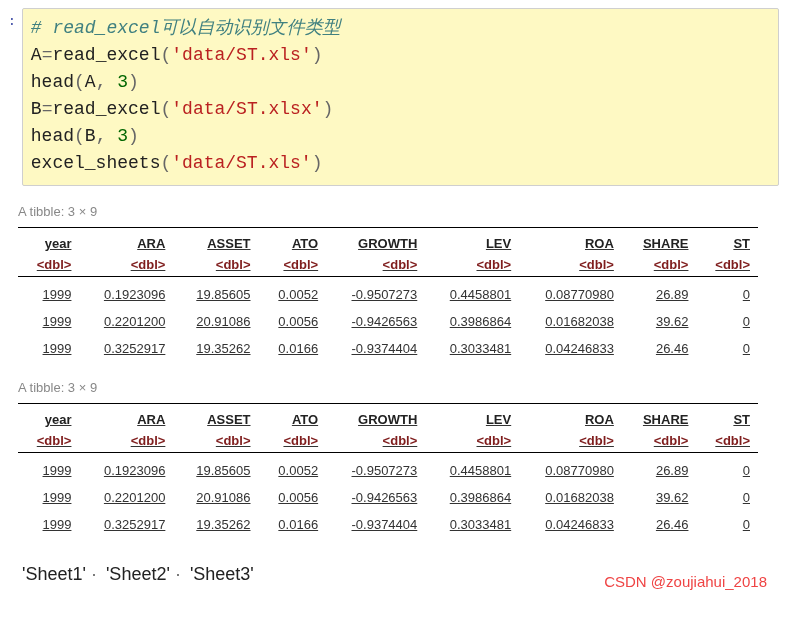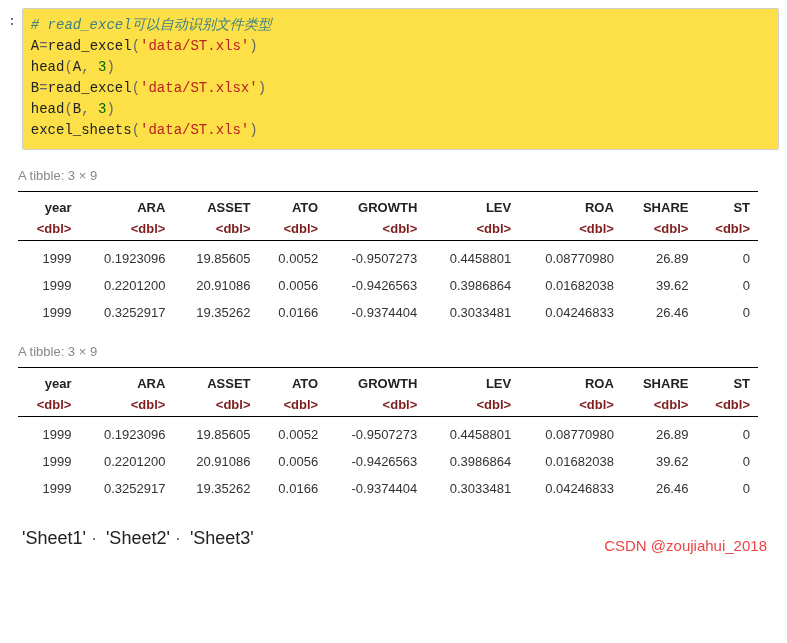--- a/index.html
+++ b/index.html
@@ -17,46 +17,47 @@
     align-items: flex-start;
   }
   .prompt {
     color: #303F9F;
     padding: 6px 6px 0 0;
     font-family: "Courier New", monospace;
     font-size: 13px;
   }
   .code-block {
     flex: 1;
-    background: #fde047;
+    background: #fef9c3;
     border: 1px solid #cfcfcf;
     border-radius: 2px;
     padding: 6px 8px 8px 8px;
     font-family: "Courier New", monospace;
-    font-size: 14px;
+    font-size: 18px;
     line-height: 1.5;
     white-space: pre;
     overflow: hidden;
   }
   .c-comment { color: #408080; font-style: italic; }
   .c-id { color: #222; }
   .c-op { color: #666; }
   .c-str { color: #BA2121; }
   .c-num { color: #006600; }
   .tibble-caption {
     color: #888;
     font-size: 13px;
     margin: 18px 0 8px 10px;
   }
   table.data {
     border-collapse: collapse;
     margin-left: 10px;
     margin-right: 10px;
     width: 740px;
     font-size: 13px;
+    text-decoration: underline;
   }
   table.data th {
     text-align: right;
     font-weight: bold;
     padding: 6px 8px;
     color: #222;
   }
   table.data td {
     text-align: right;
     padding: 6px 8px;

